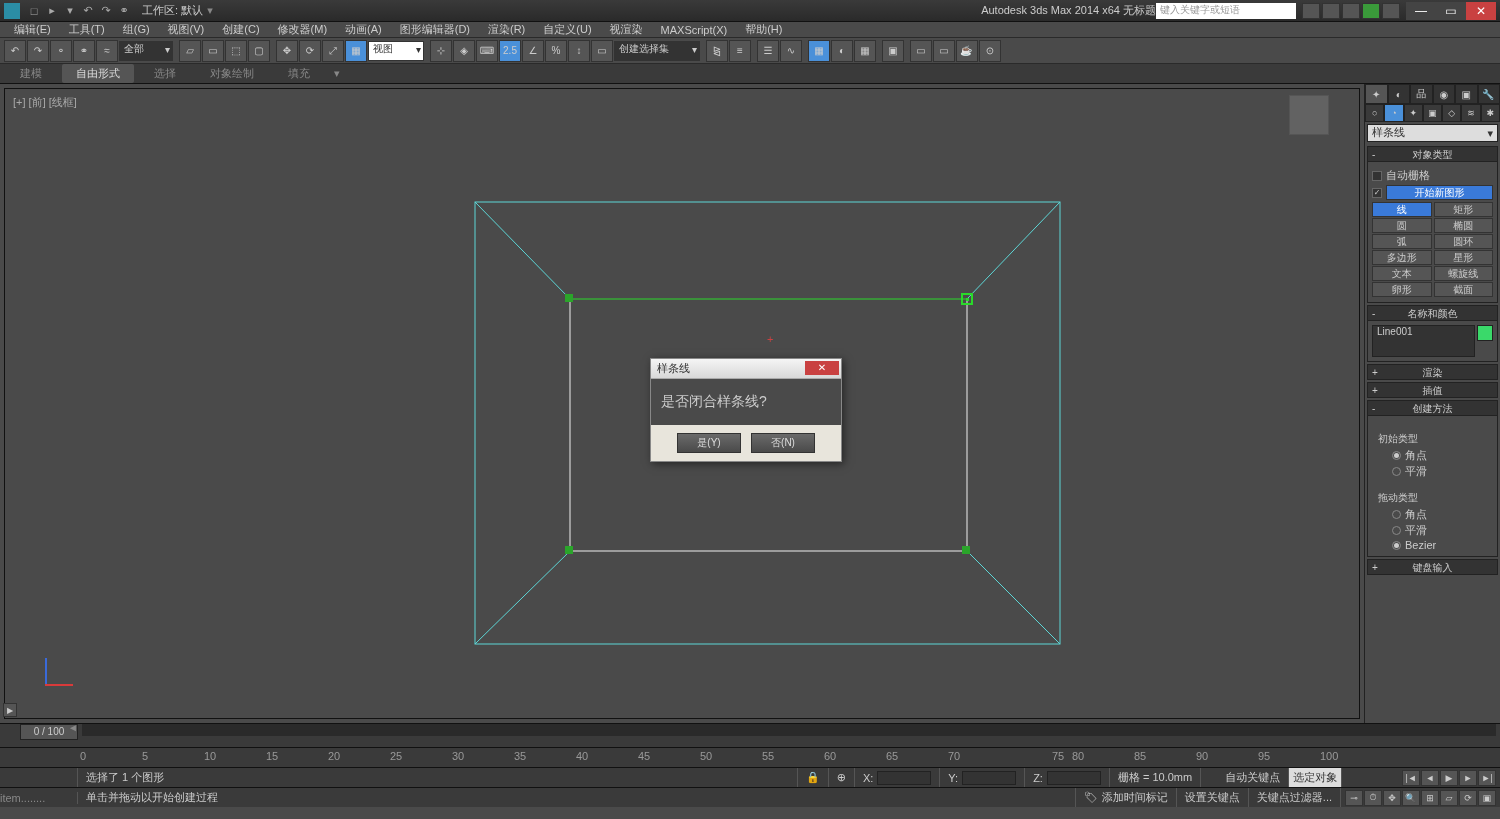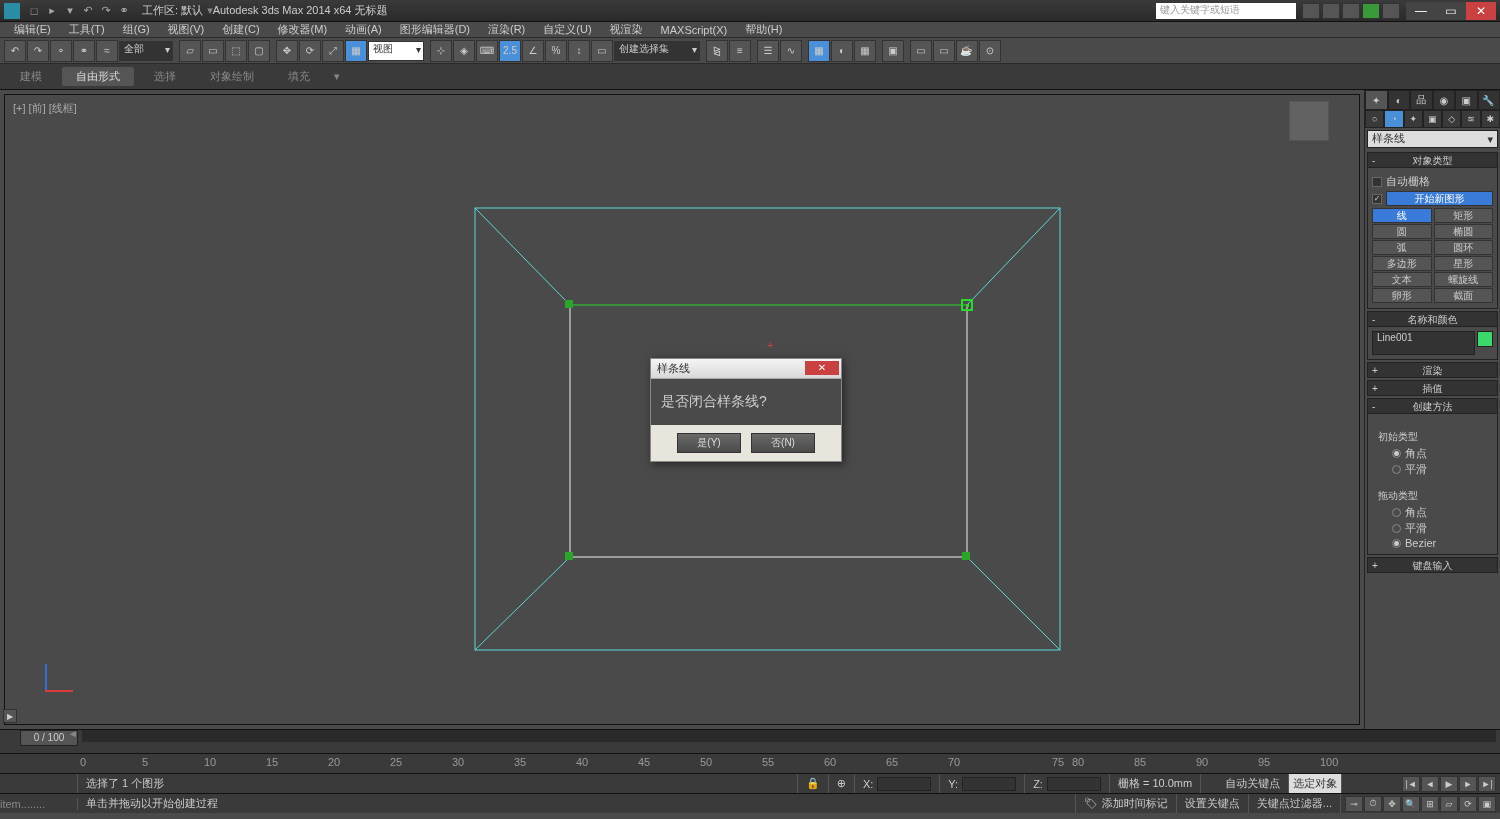--- a/index.html
+++ b/index.html
@@ -2,40 +2,40 @@
 <html><head>
 <meta charset="utf-8">
 <style>
 *{margin:0;padding:0;box-sizing:border-box;font-family:"Microsoft YaHei",Arial,sans-serif;font-size:11px;user-select:none}
 body{background:#4a4a4a;width:1500px;height:819px;overflow:hidden;color:#ccc}
 .titlebar{height:22px;background:linear-gradient(#3a3a3a,#2a2a2a);display:flex;align-items:center;padding:0 4px;border-bottom:1px solid #111}
 .titlebar .logo{width:16px;height:16px;background:#2b8da5;margin-right:6px}
 .qat{display:flex;gap:2px}
 .qat-btn{width:16px;height:16px;display:flex;align-items:center;justify-content:center;color:#aaa;cursor:pointer}
 .titlebar .ws{margin-left:10px;color:#ccc}
-.titlebar .title{flex:1;text-align:left;color:#ccc}
+.titlebar .title{flex:1;text-align:right;color:#ccc}
 .titlebar .winbtns{display:flex;gap:0}
 .winbtn{width:30px;height:18px;display:flex;align-items:center;justify-content:center;color:#fff;font-size:12px}
 .winbtn.close{background:#c94141}
 .winbtn.min,.winbtn.max{background:#444}
 .search-box{width:140px;height:16px;background:#fff;font-size:10px;padding:0 4px;color:#999;margin-right:6px}
 .ext-btns{display:flex;gap:2px;margin-right:6px}
 .ext-btn{width:18px;height:16px;background:#555;border:1px solid #333}
 .ext-btn.green{background:#3a9a3a}
 .menubar{height:16px;background:#4a4a4a;display:flex;align-items:center;padding:3px 6px;gap:2px;border-bottom:1px solid #2a2a2a}
 .menu-item{padding:2px 8px;color:#ccc;cursor:pointer}
 .toolbar{height:26px;background:#4a4a4a;display:flex;align-items:center;padding:0 4px;gap:1px;border-bottom:1px solid #2a2a2a}
 .tb-btn{width:22px;height:22px;background:#555;border:1px solid #333;display:flex;align-items:center;justify-content:center;color:#ccc;cursor:pointer;font-size:10px}
 .tb-btn.blue{background:#4a90d9}
 .tb-sep{width:4px}
 .tb-combo{height:20px;background:#fff;border:1px solid #333;font-size:10px;padding:0 18px 0 4px;color:#333;position:relative}
 .tb-combo::after{content:"▾";position:absolute;right:2px;top:2px;color:#333}
 .tb-combo.dark{background:#333;color:#ccc}
 .tb-combo.dark::after{color:#ccc}
-.tabbar{height:26px;background:#3a3a3a;display:flex;align-items:center;padding:0 6px;gap:6px;border-bottom:1px solid #111}
+.tabbar{height:20px;background:#3a3a3a;display:flex;align-items:center;padding:0 6px;gap:6px;border-bottom:1px solid #111}
 .tab{padding:2px 14px;color:#888;cursor:pointer}
 .tab.active{background:#555;color:#ddd;border-radius:2px}
 .main{display:flex;height:639px}
 .viewport-container{flex:1;position:relative;background:#4a4a4a;padding:4px}
 .viewport{width:100%;height:100%;border:1px solid #111;position:relative;background:#4a4a4a}
 .vp-label{position:absolute;top:6px;left:8px;color:#aaa;font-size:11px}
 .gizmo{position:absolute;bottom:22px;left:30px;width:40px;height:40px}
 .gizmo .zaxis{position:absolute;width:2px;height:28px;background:#3a6ad9;left:10px;bottom:10px}
 .gizmo .xaxis{position:absolute;width:28px;height:2px;background:#d93a3a;left:10px;bottom:10px}
 .viewcube{position:absolute;top:6px;right:30px;width:40px;height:40px;background:#888;opacity:.4;border:1px solid #666}
@@ -54,21 +54,21 @@
 .rollout-hdr{height:16px;background:#333;color:#ccc;text-align:center;font-size:10px;line-height:16px;border:1px solid #222;position:relative}
 .rollout-hdr::before{content:"-";position:absolute;left:4px}
 .rollout-hdr.closed::before{content:"+"}
 .rollout-body{background:#4a4a4a;border:1px solid #222;border-top:none;padding:4px}
 .chk-row{display:flex;align-items:center;gap:4px;margin:2px 0;font-size:10px}
 .chk{width:10px;height:10px;background:#333;border:1px solid #666;display:inline-flex;align-items:center;justify-content:center;font-size:8px}
 .btn-row{display:flex;gap:2px;margin:1px 0}
 .cmd-btn{flex:1;height:15px;background:#555;border:1px solid #333;color:#ccc;font-size:10px;text-align:center;line-height:13px;cursor:pointer}
 .cmd-btn.active{background:#3a7ad9;color:#fff}
 .name-row{display:flex;gap:2px;margin:2px}
-.name-input{flex:1;height:24px;background:#333;border:1px solid #222;color:#ccc;font-size:10px;padding:0 4px}
+.name-input{flex:1;height:32px;background:#333;border:1px solid #222;color:#ccc;font-size:10px;padding:0 4px}
 .swatch{width:16px;height:16px;background:#3ad96a;border:1px solid #222}
 .grp-label{font-size:10px;color:#ccc;margin:12px 0 2px 6px}
 .radio-row{display:flex;align-items:center;gap:4px;margin:1px 0 1px 20px;font-size:10px}
 .radio{width:9px;height:9px;border-radius:50%;border:1px solid #888;display:inline-flex;align-items:center;justify-content:center}
 .radio.on::after{content:"";width:5px;height:5px;background:#ccc;border-radius:50%}
 .timeline{height:24px;background:#3a3a3a;display:flex;border-top:1px solid #111;position:relative}
 .time-slider{width:58px;height:16px;background:#555;border:1px solid #222;color:#ccc;font-size:10px;text-align:center;line-height:14px;margin-left:20px}
 .timeline-scroll{flex:1;height:12px;background:#2a2a2a;margin:0 4px;position:relative}
 .timeline-scroll::before{content:"◄";position:absolute;left:-14px;top:-2px;color:#888;font-size:10px}
 .timeline-scroll::after{content:"►";position:absolute;right:-14px;top:-2px;color:#888;font-size:10px}

